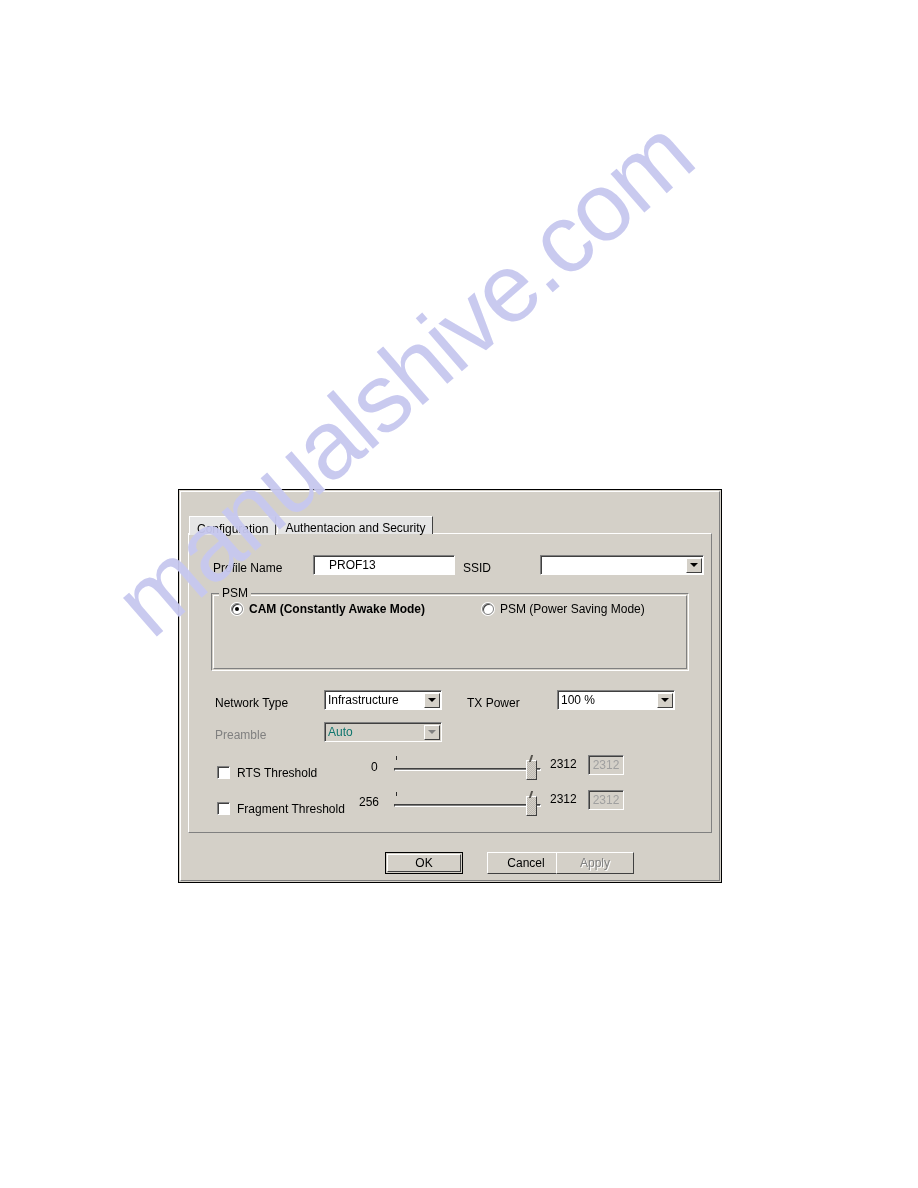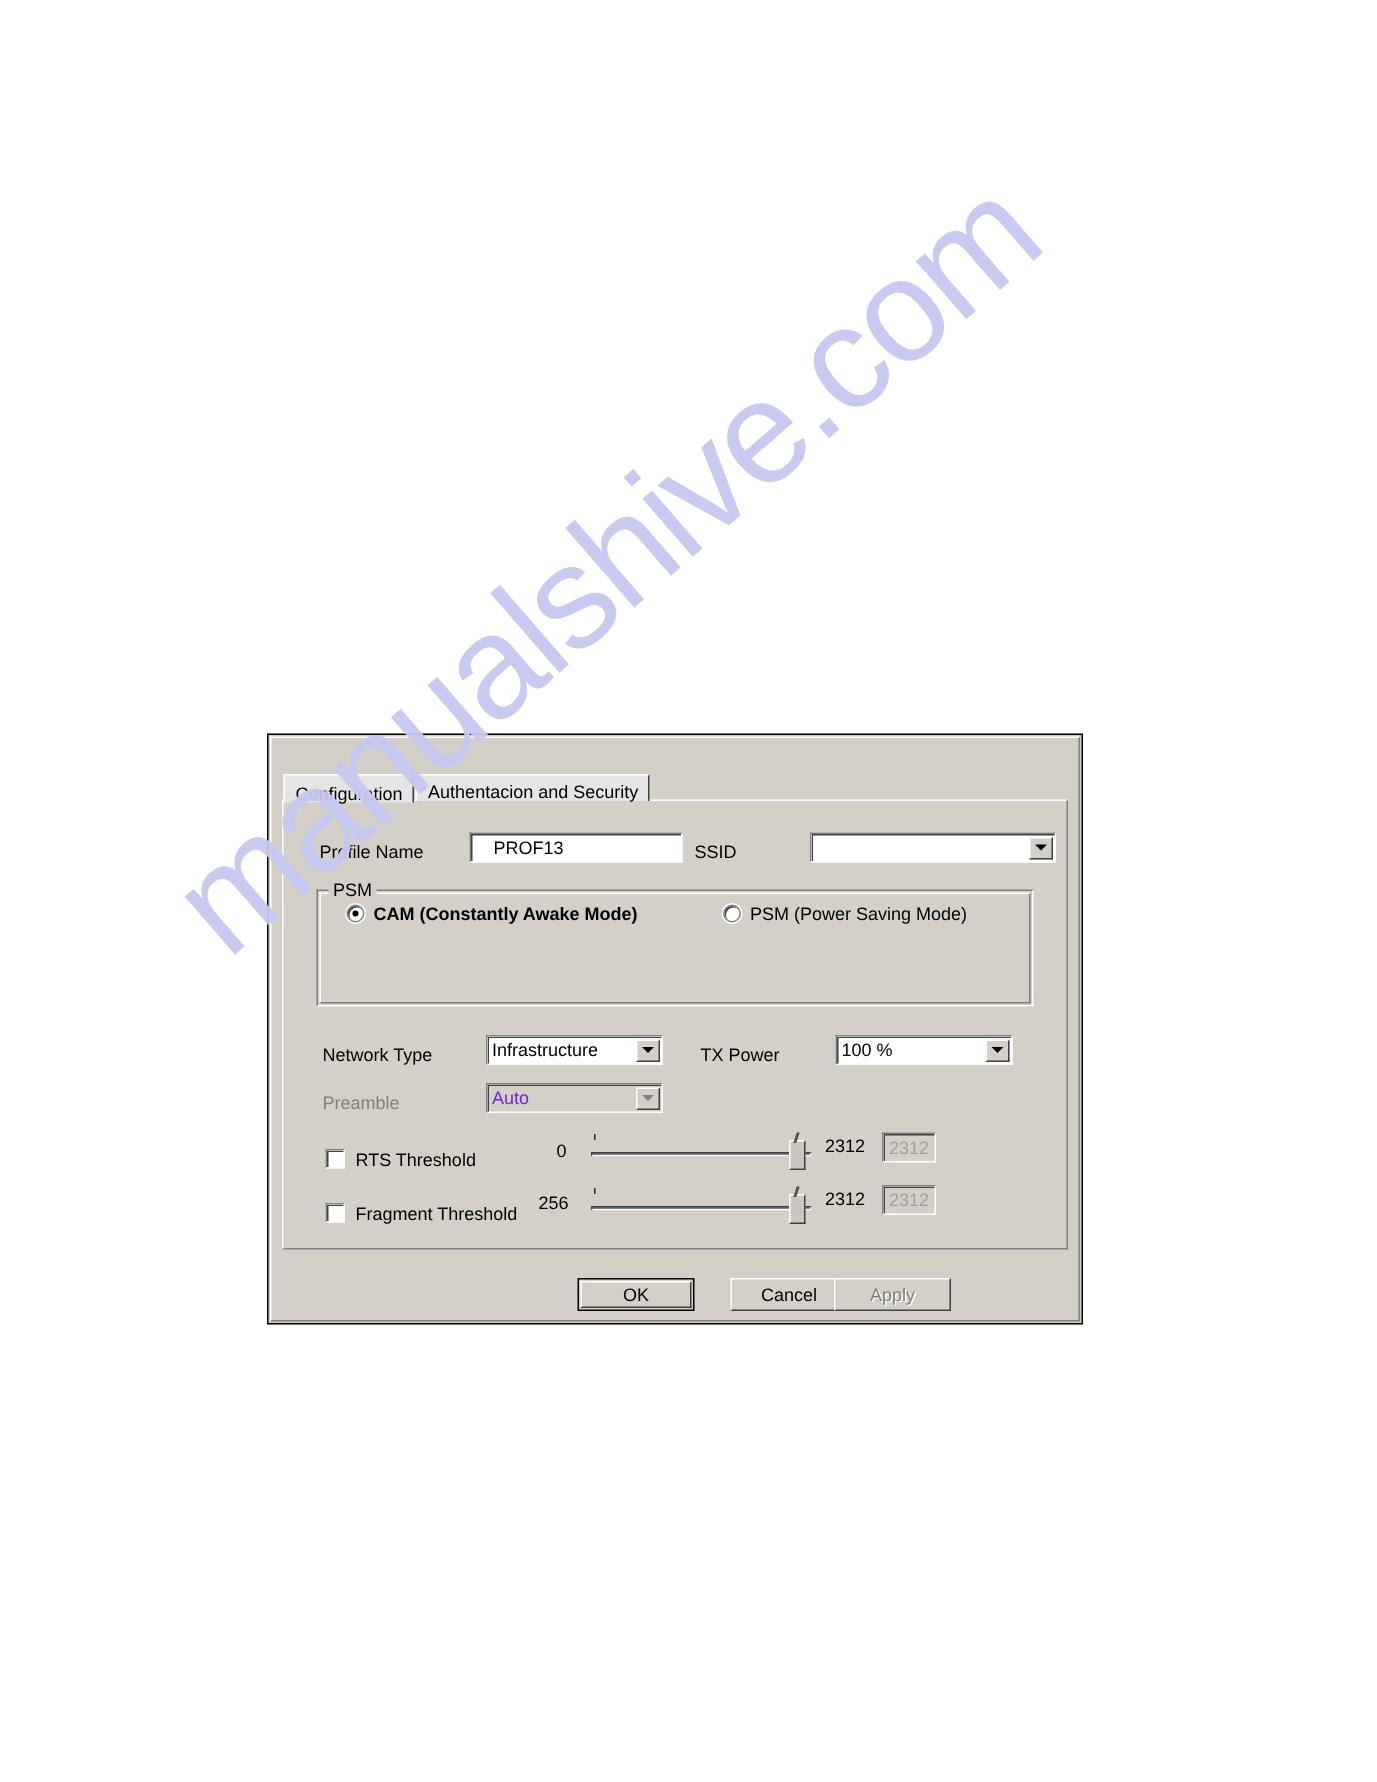--- a/index.html
+++ b/index.html
@@ -200,21 +200,21 @@
   .combo .combo-text {
     font-size: 12px;
     color: #000000;
     padding-left: 3px;
     flex: 1;
     white-space: nowrap;
     overflow: hidden;
     line-height: 1;
   }
   .combo.disabled { background: #d4d0c8; }
-  .combo.disabled .combo-text { color: #6d28d9; }
+  .combo.disabled .combo-text { color: #0f766e; }
   .combo-btn {
     width: 16px;
     height: 15px;
     margin-right: 1px;
     background: #d4d0c8;
     border-top: 1px solid #ffffff;
     border-left: 1px solid #ffffff;
     border-right: 1px solid #404040;
     border-bottom: 1px solid #404040;
     box-sizing: border-box;

